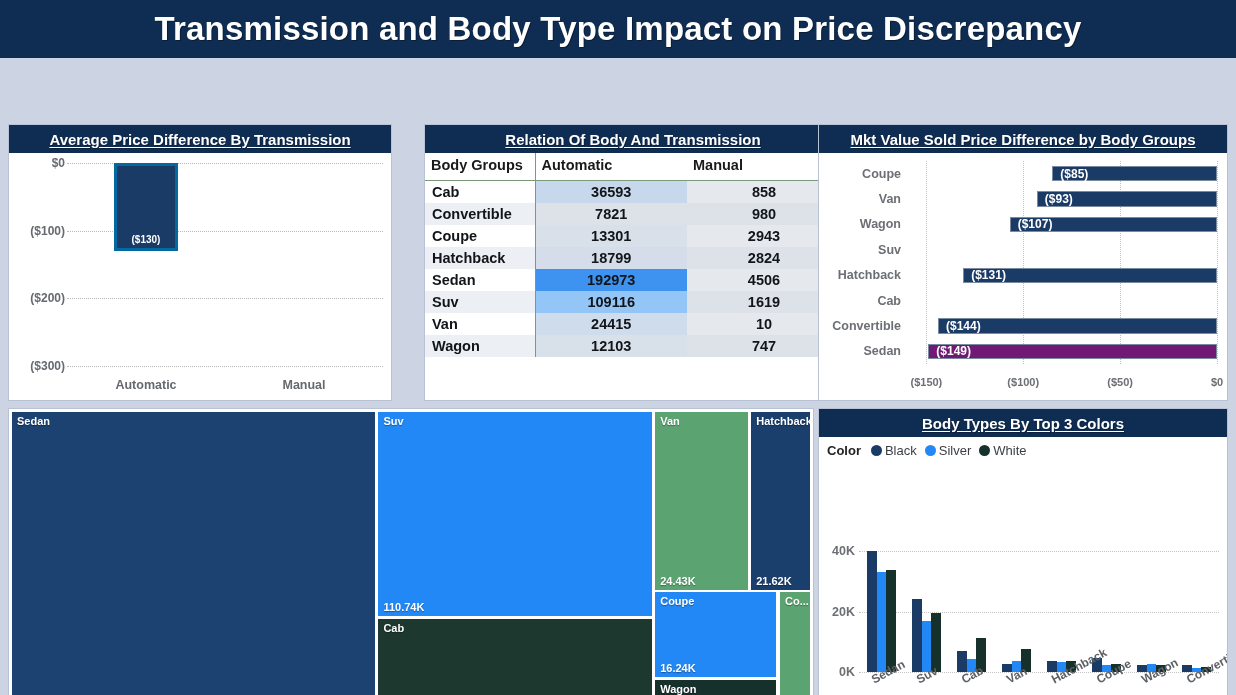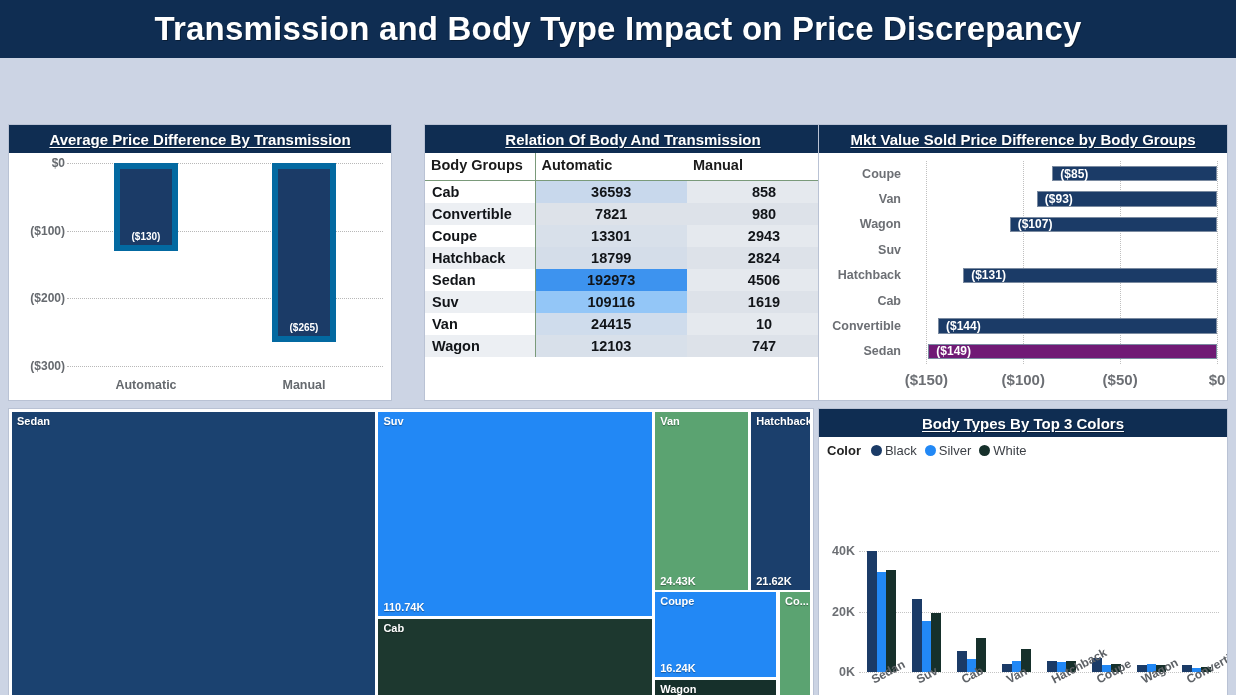--- a/index.html
+++ b/index.html
@@ -66,21 +66,21 @@
   }
   .vc-yaxis { position: absolute; left: 0; top: 10px; bottom: 34px; width: 56px; }
   .vc-plot { position: absolute; left: 58px; right: 8px; top: 10px; bottom: 34px; }
   .vc-grid {
     position: absolute; left: 0; right: 0; height: 0;
     border-top: 1px dotted #b8b8b8;
   }
   .vc-bar {
     position: absolute;
     background: #1b3b67;
-    border: 6px solid #0369a1;
+    border: 3px solid #0369a1;
     padding-left: 40px;
   }
   .vc-barlabel {
     position: absolute; bottom: 3px; left: 0; right: 0;
     text-align: center; color: #ffffff; font-size: 10px; font-weight: bold;
   }
   .vc-xlabel {
     position: absolute; bottom: 8px; text-align: center;
     font-size: 12.5px; font-weight: bold; color: #666a6f;
   }
@@ -114,21 +114,21 @@
   }
   .hc-plot { position: absolute; top: 8px; bottom: 36px; }
   .hc-grid { position: absolute; top: 0; bottom: 0; width: 0; border-left: 1px dotted #c0c0c0; }
   .hc-bar {
     position: absolute; background: #1b3b67; border: 1px solid #7a8aa0;
     display: flex; align-items: center;
   }
   .hc-barlabel { color: #ffffff; font-size: 12px; font-weight: bold; padding-left: 7px; white-space: nowrap; }
   .hc-tick {
     position: absolute; transform: translateX(-50%);
-    font-size: 15px; font-weight: bold; color: #6c6f74; white-space: nowrap;
+    font-size: 11px; font-weight: bold; color: #6c6f74; white-space: nowrap;
   }
 
   
   .treemap { position: absolute; inset: 2px; }
   .tile {
     position: absolute; border: 1px solid #ffffff;
     overflow: hidden;
   }
   .tile-name {
     position: absolute; top: 3px; left: 5px;
@@ -188,23 +188,20 @@
             <div class="vc-ylabel" style="top: 66.6667%;">($200)</div>
             <div class="vc-ylabel" style="top: 100%;">($300)</div>
           </div>
         <div class="vc-plot" id="avg-plot">
             <div class="vc-grid" style="top: 0%;"></div>
             <div class="vc-grid" style="top: 33.3333%;"></div>
             <div class="vc-grid" style="top: 66.6667%;"></div>
             <div class="vc-grid" style="top: 100%;"></div>
             <div class="vc-bar" style="left: 15%; width: 20%; top: 0%; height: 43.3333%; background: rgb(27, 59, 103);">
               <div class="vc-barlabel">($130)</div>
-            </div>
-            <div class="vc-bar" style="left: 65%; width: 20%; top: 0%; height: 88.3333%; background: rgb(27, 59, 103);">
-              <div class="vc-barlabel">($265)</div>
             </div>
           </div>
         <div id="avg-xlabels">
             <div class="vc-xlabel" style="left: 58px; width: 158px;">Automatic</div>
             <div class="vc-xlabel" style="left: 216px; width: 158px;">Manual</div>
           </div>
       </div>
     </div>
   </div>
 

